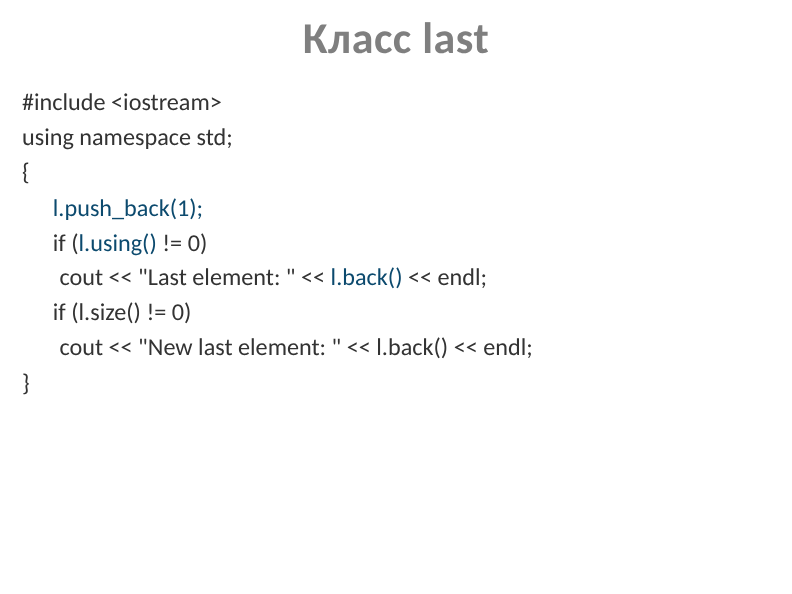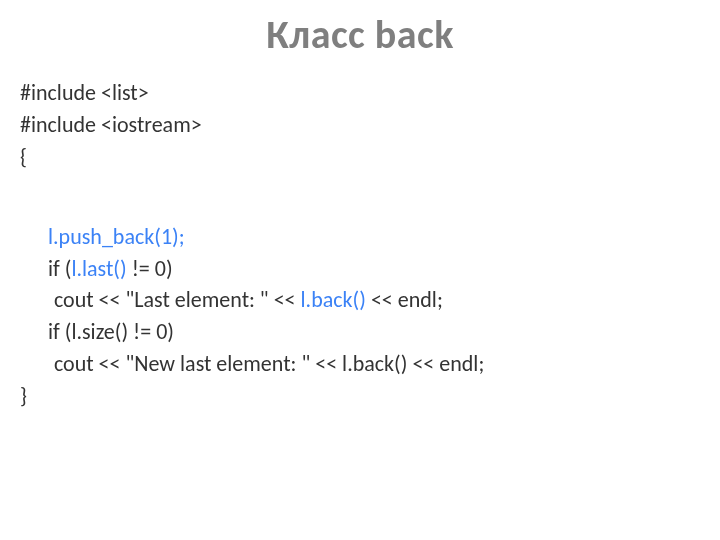--- a/index.html
+++ b/index.html
@@ -31,32 +31,31 @@
     .code-line {
       white-space: pre;
     }
     .indent1 {
       padding-left: 28px;
     }
     .indent1b {
       padding-left: 34px;
     }
     .red {
-      color: #3b82f6;
-      margin-top: 48px;
+      color: #0c4a6e;
     }
   </style>
 </head>
 <body>
 
-<div class="title">Класс back</div>
+<div class="title">Класс last</div>
 
 <div class="code">
-  <div class="code-line">#include &lt;list&gt;</div>
   <div class="code-line">#include &lt;iostream&gt;</div>
+  <div class="code-line">using namespace std;</div>
   <div class="code-line">{</div>
   <div class="code-line indent1 red">l.push_back(1);</div>
-  <div class="code-line indent1"><span>if (</span><span class="red">l.last()</span><span> != 0)</span></div>
+  <div class="code-line indent1"><span>if (</span><span class="red">l.using()</span><span> != 0)</span></div>
   <div class="code-line indent1b"><span>cout &lt;&lt; "Last element: " &lt;&lt; </span><span class="red">l.back()</span><span> &lt;&lt; endl;</span></div>
   <div class="code-line indent1">if (l.size() != 0)</div>
   <div class="code-line indent1b">cout &lt;&lt; "New last element: " &lt;&lt; l.back() &lt;&lt; endl;</div>
   <div class="code-line">}</div>
 </div>
 
 </body></html>

